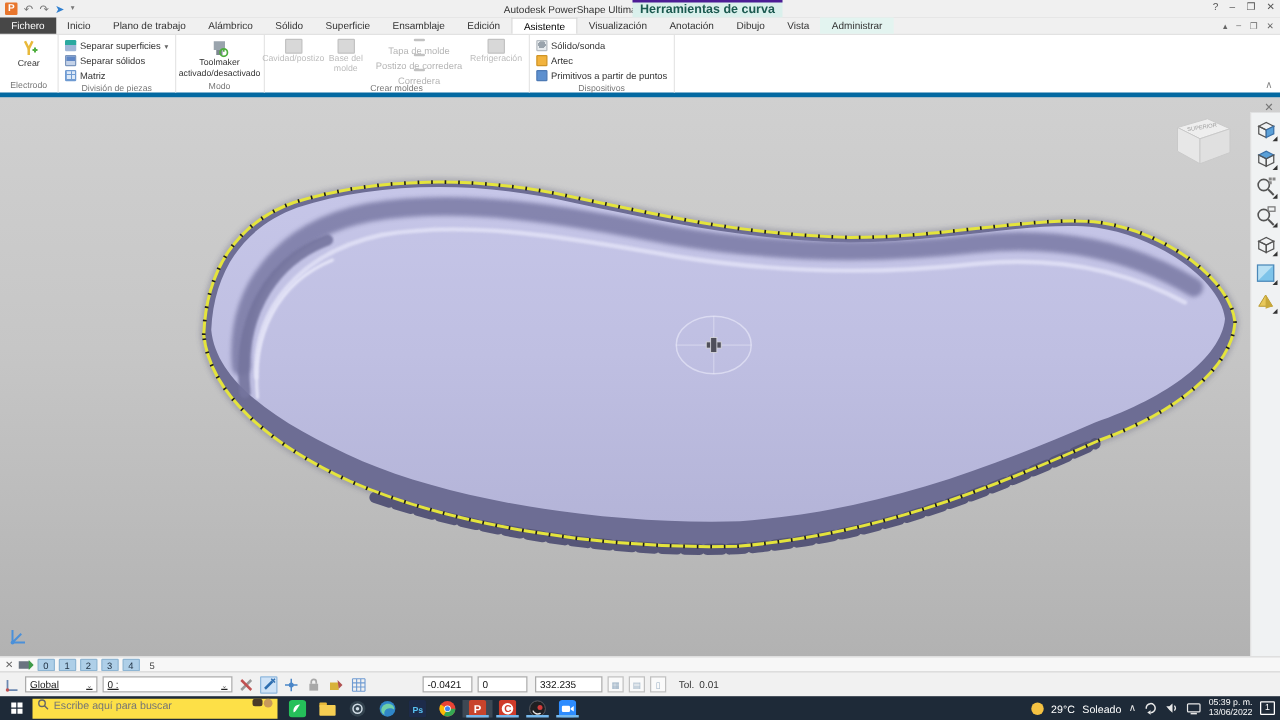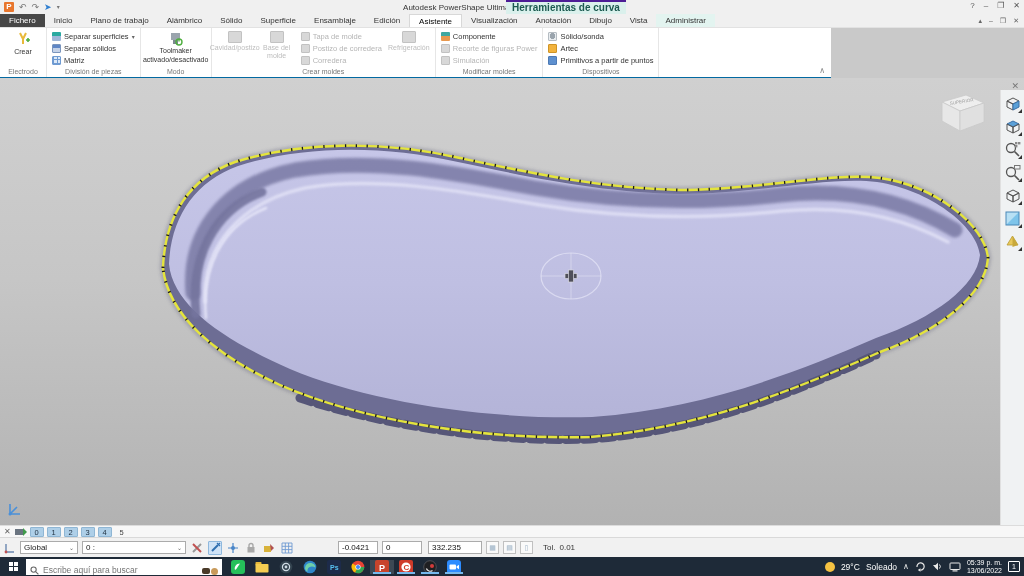--- a/index.html
+++ b/index.html
@@ -20,27 +20,27 @@
 
   
   .tabrow { position:absolute; left:0; top:14px; width:1024px; height:14px; background:#f0f0f0; display:flex; align-items:stretch; font-size:8px; color:#333; border-bottom:1px solid #e2e2e2; }
   .tab { padding:6px 9px; display:flex; align-items:center; white-space:nowrap; }
   .tab.fichero { background:#474747; color:#fff; }
   .tab.active { background:#fff; border:1px solid #d8d8d8; border-bottom:none; color:#000; }
   .tab.teal { background:#e3f4f0; }
   .docbtns { margin-left:auto; display:flex; gap:7px; align-items:center; padding-right:5px; color:#666; font-size:7px; }
 
   
-  .ribbon { position:absolute; left:0; top:28px; width:831px; height:50px; background:#fff; border-bottom:1px solid #0369a1; display:flex; }
+  .ribbon { position:absolute; left:0; top:28px; width:1024px; height:50px; background:#fff; border-bottom:4px solid #0369a1; display:flex; }
   .grp { display:flex; flex-direction:column; border-right:1px solid #e6e6e6; padding:2px 3px 0; }
   .grp-content { flex:1; display:flex; align-items:flex-start; gap:2px; }
   .grp-label { text-align:center; font-size:7px; color:#777; padding:2px 2px 2px; white-space:nowrap; }
   .rcol { display:flex; flex-direction:column; justify-content:flex-start; gap:1px; padding-top:1px; }
   .ritem { display:flex; align-items:center; gap:3px; font-size:7.5px; color:#333; height:11px; padding:0 2px; white-space:nowrap; cursor:default; }
-  .ritem.dis { color:#b5b5b5; }
+  .ritem.dis { color:#b5b5b5;flex-direction:column; }
   .rbig { width:40px; display:flex; flex-direction:column; align-items:center; font-size:7px; text-align:center; color:#333; line-height:8px; gap:1px; padding-top:1px; cursor:default; }
   .rbig.dis { color:#bcbcbc; }
   .rbig.wide { width:64px; }
   .ric { display:inline-block; }
   .dd { font-size:6px; color:#666; }
   .ribbon-spacer { flex:1; }
   .ribbon-collapse { position:absolute; right:6px; bottom:2px; font-size:8px; color:#888; }
 
   
   .i-box { width:9px; height:9px; border-radius:1px; }
@@ -69,35 +69,35 @@
   .triad { position:absolute; left:6px; bottom:8px; }
 
   
   .levelsbar { position:absolute; left:0; top:525px; width:1024px; height:12px; background:#f7f7f7; border-top:1px solid #dcdcdc; display:flex; align-items:center; gap:3px; padding-left:4px; font-size:7.5px; }
   .lv-close { color:#666; font-size:8px; }
   .lv { width:14px; height:10px; text-align:center; line-height:10px; color:#234; background:#aecfe8; border:1px solid #8fb6d4; border-radius:1px; }
   .lv.off { background:transparent; border:1px solid transparent; color:#444; }
 
   
   .statusbar { position:absolute; left:0; top:537px; width:1024px; height:20px; background:#f1f1f1; border-top:1px solid #d9d9d9; display:flex; align-items:center; gap:4px; padding:0 4px; font-size:8px; color:#333; }
-  .sel { background:#fff; border:1px solid #ababab; height:13px; display:flex; align-items:center; justify-content:space-between; padding:0 3px; font-size:8px; color:#222; }
+  .sel { background:#fff; border:1px solid #ababab; height:13px; display:flex; align-items:center; justify-content:space-between; padding:0 3px; font-size:8px; color:#222;text-decoration:underline; }
   .sel .dd { font-size:6px; }
   .sicon { width:14px; height:14px; display:flex; align-items:center; justify-content:center; border-radius:1px; }
   .sicon.hl { background:#cfe3f7; border:1px solid #8fb8dd; }
   .coord { background:#fff; border:1px solid #ababab; height:13px; font-size:8px; color:#111; padding:0 3px; font-family:"Liberation Sans",sans-serif; }
   .mini { width:13px; height:13px; border:1px solid #c0c0c0; background:#fafafa; display:flex; align-items:center; justify-content:center; color:#9ab0c4; font-size:7px; }
   .cmd { background:#fff; border:1px solid #c6c6c6; height:13px; width:268px; font-size:8px; color:#333; padding:0 4px; }
   .cmd::placeholder { color:#9a9a9a; }
 
   
   .taskbar { position:absolute; left:0; top:557px; width:1024px; height:19px; background:#1e2a38; display:flex; align-items:center; color:#fff; }
   .start { width:26px; height:19px; display:flex; align-items:center; justify-content:center; }
   .start .wgrid { display:grid; grid-template-columns:4px 4px; grid-template-rows:4px 4px; gap:1px; }
   .start .wgrid i { background:#fff; }
-  .searchbox { width:196px; height:16px; background:#ffffff; display:flex; align-items:flex-end; gap:4px; padding:0 4px; }
+  .searchbox { width:196px; height:16px; background:#fde047; display:flex; align-items:flex-start; gap:4px; padding:0 4px; }
   .searchbox input { border:none; outline:none; flex:1; font-size:8.5px; color:#333; background:transparent; min-width:0; }
   .doodle { display:flex; gap:1px; align-items:center; }
   .doodle i { display:block; border-radius:50%; }
   .apps { display:flex; align-items:stretch; margin-left:4px; }
   .appcell { width:24px; display:flex; align-items:center; justify-content:center; position:relative; }
   .appcell.active { background:rgba(255,255,255,.14); }
   .appcell.open::after { content:""; position:absolute; left:3px; right:3px; bottom:0; height:2px; background:#76b9ed; }
   .tray { margin-left:auto; display:flex; align-items:center; gap:6px; padding-right:4px; font-size:8.5px; }
   .sun { width:10px; height:10px; border-radius:50%; background:#f5c242; }
   .chev { font-size:8px; color:#e8e8e8; }
@@ -227,39 +227,20 @@
           </div>
         </div>
         <div class="rbig dis" style="width:46px">
           <span class="ric i-box i-gray" style="width:14px;height:12px"></span>
           <span>Refrigeración</span>
         </div>
       </div>
       <div class="grp-label">Crear moldes</div>
     </div>
 
-    <div class="grp">
-      <div class="grp-content">
-        <div class="rcol">
-          <div class="ritem">
-            <span class="ric i-box i-comp"></span>
-            <span>Componente</span>
-          </div>
-          <div class="ritem dis">
-            <span class="ric i-box i-gray"></span>
-            <span>Recorte de figuras Power</span>
-          </div>
-          <div class="ritem dis">
-            <span class="ric i-box i-gray"></span>
-            <span>Simulación</span>
-          </div>
-        </div>
-      </div>
-      <div class="grp-label">Modificar moldes</div>
-    </div>
 
     <div class="grp">
       <div class="grp-content">
         <div class="rcol">
           <div class="ritem">
             <span class="ric i-box i-scan"></span>
             <span>Sólido/sonda</span>
           </div>
           <div class="ritem">
             <span class="ric i-box i-artec"></span>

